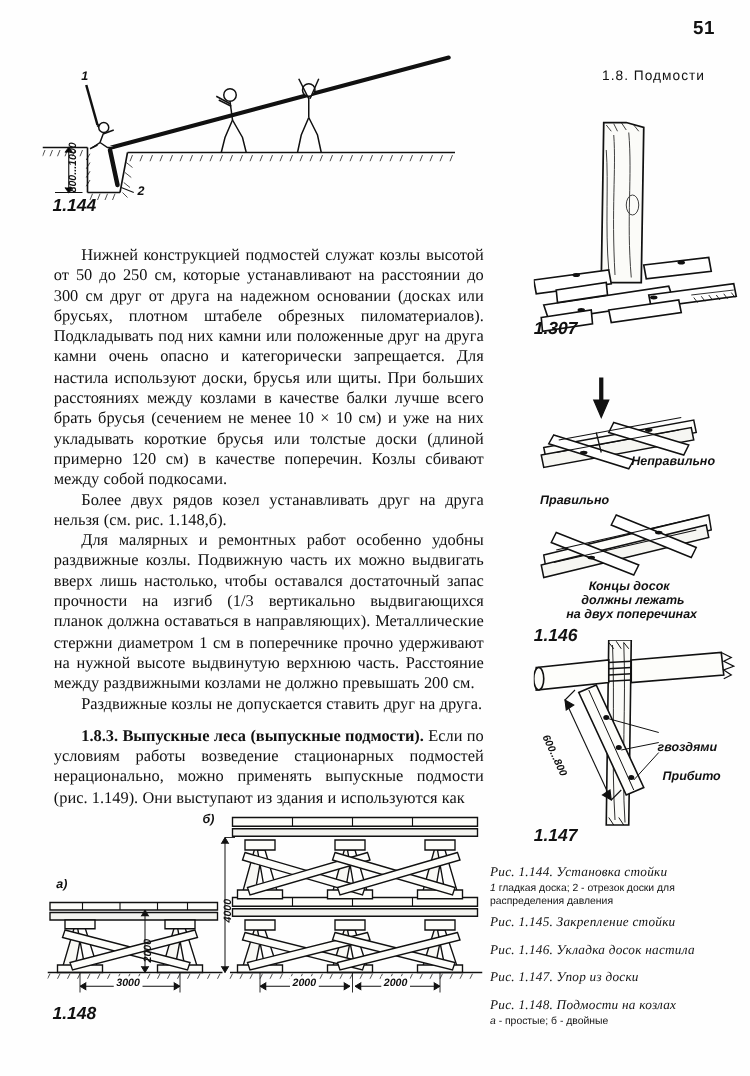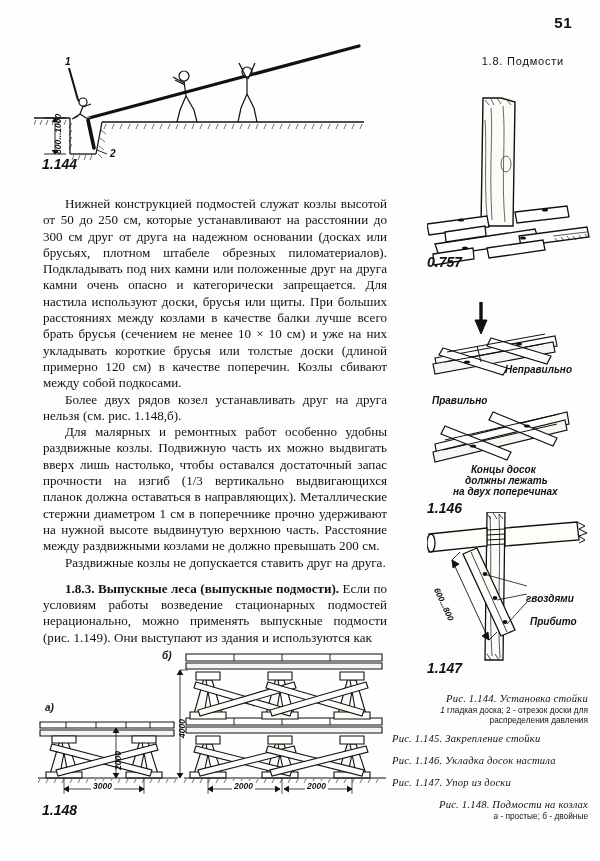--- a/index.html
+++ b/index.html
@@ -103,21 +103,21 @@
     letter-spacing: .2px;
   }
   .cap-sub {
     font-family: "Liberation Sans", sans-serif;
     font-size: 8.3px;
     line-height: 10.4px;
     letter-spacing: 0px;
   }
   .cap-sub i { font-style: italic; }
   .cap-item { margin-bottom: 9px; }
-  .cap-item.tight { margin-bottom: 6px; text-align: right; }
+  .cap-item.tight { margin-bottom: 6px; }
 
   svg { display: block; }
   .fig { position: absolute; }
 </style>
 </head>
 <body>
 
 <div id="page">
 
   <div class="page-number">51</div>
@@ -239,21 +239,21 @@
         <ellipse cx="96" cy="142" rx="3" ry="1.6"></ellipse>
         <ellipse cx="34" cy="124" rx="3" ry="1.6"></ellipse>
         <ellipse cx="118" cy="114" rx="3" ry="1.6"></ellipse>
       </g>
 
       <g stroke="#111" stroke-width="0.7">
         <path d="M126 140 L160 136"></path>
         <path d="M128 142 l3 4 M134 141 l3 4 M140 140 l3 4 M146 140 l3 4 M152 139 l3 4 M158 138 l3 4"></path>
       </g>
     </svg>
-    <div class="fignum" style="position:absolute; left:0px; top:158px;">0.757</div>
+    <div class="fignum" style="position:absolute; left:0px; top:158px;">1.307</div>
   </div>
 
   <div class="fig" style="left:427px; top:300px; width:168px; height:210px;">
     <svg width="168" height="200" viewBox="0 0 168 200">
 
       <g fill="#111" stroke="#111">
         <path d="M54 2 L54 22" stroke-width="3.4"></path>
         <path d="M48 20 L54 34 L60 20 Z"></path>
       </g>
 

